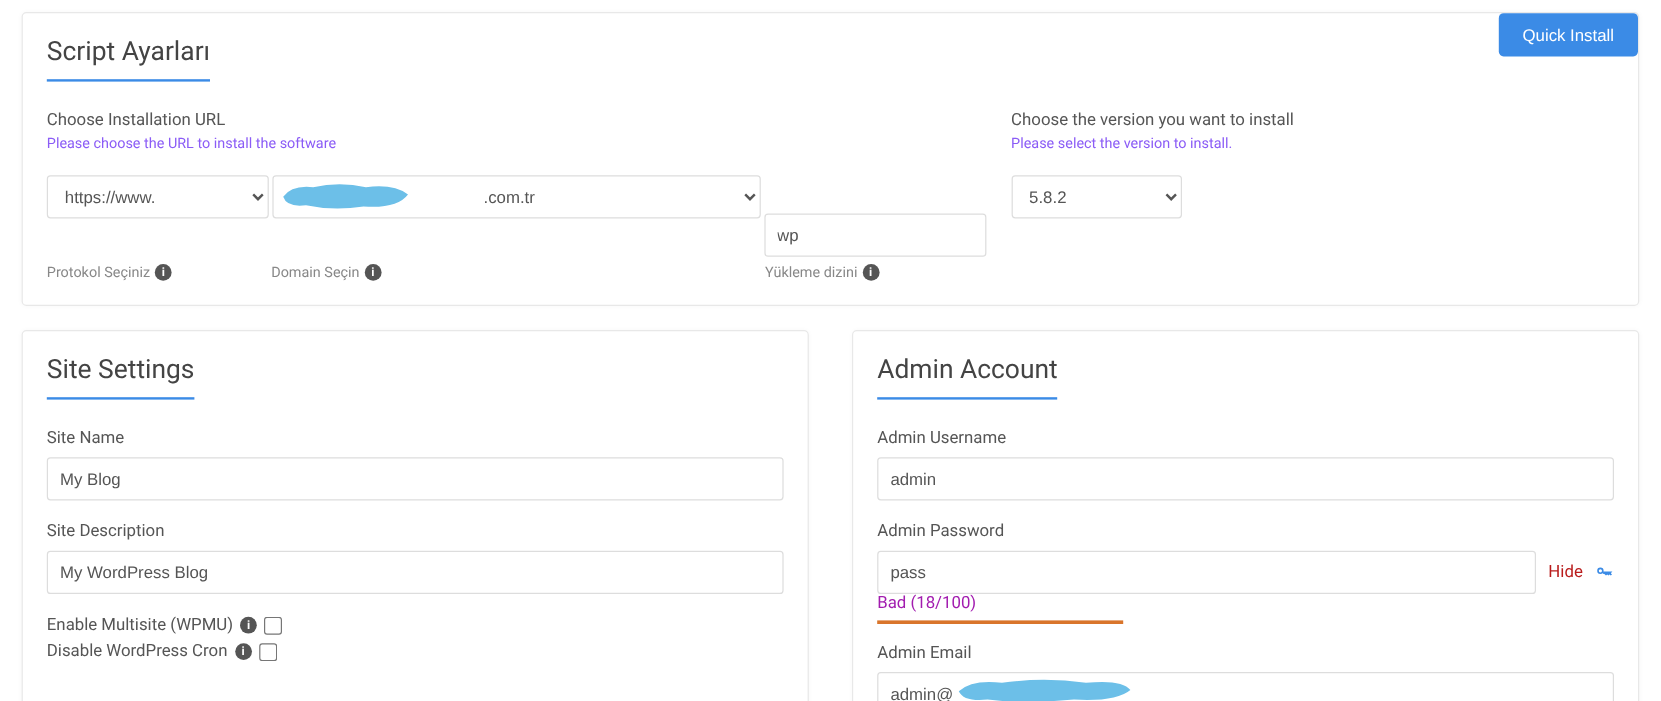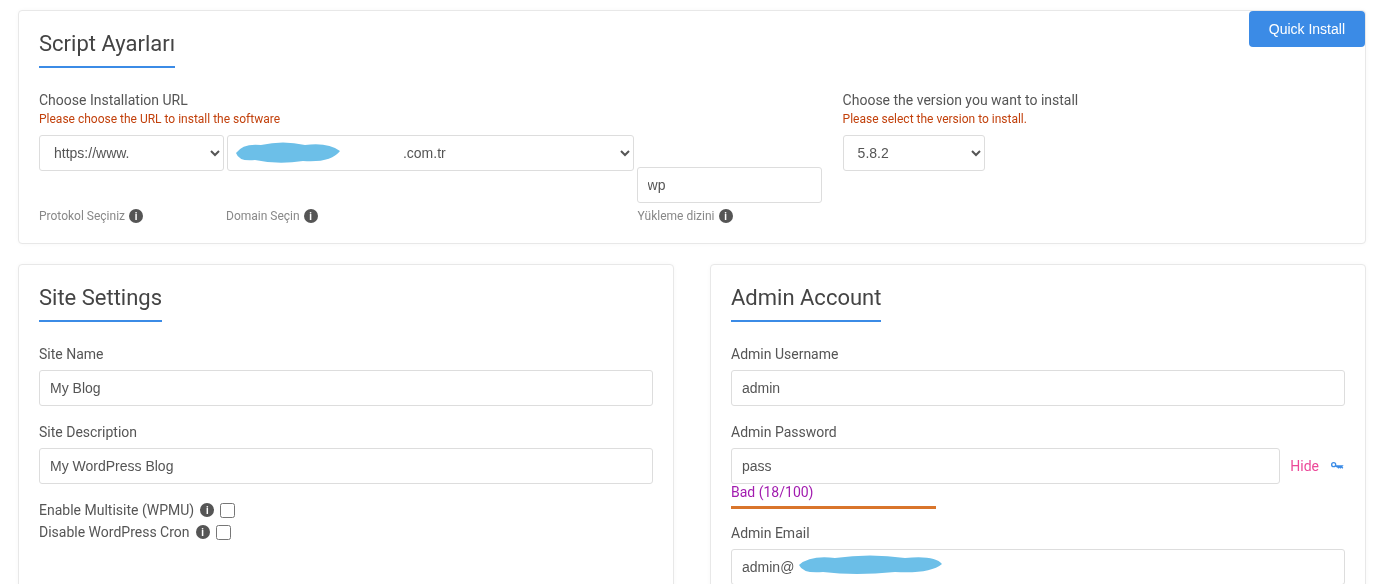--- a/index.html
+++ b/index.html
@@ -41,23 +41,23 @@
     padding: 10px 20px;
     font-size: 14px;
     cursor: pointer;
   }
   .field-label {
     color: #555;
     font-size: 14px;
     margin-bottom: 4px;
   }
   .field-help {
-    color: #c2410c;
+    color: #8b5cf6;
     font-size: 12px;
-    margin-bottom: 9px;
+    margin-bottom: 20px;
   }
   .flex-row { display: flex; gap: 20px; }
   .col-left { flex: 0 0 60%; }
   .col-right { flex: 1; }
   .url-row { display: flex; gap: 2px; }
   .url-row > * { margin-right: 1px; }
   select, input[type="text"] {
     border: 1px solid #ddd;
     border-radius: 3px;
     padding: 8px 10px;
@@ -114,21 +114,21 @@
     height: 15px;
     cursor: pointer;
   }
   .pass-row {
     display: flex;
     align-items: center;
     gap: 10px;
   }
   .pass-row input { flex: 1; }
   .hide-link {
-    color: #ec4899;
+    color: #b91c1c;
     font-size: 14px;
     cursor: pointer;
   }
   .key-icon {
     width: 16px;
     height: 16px;
     color: #3b8be6;
     cursor: pointer;
   }
   .strength-text {

